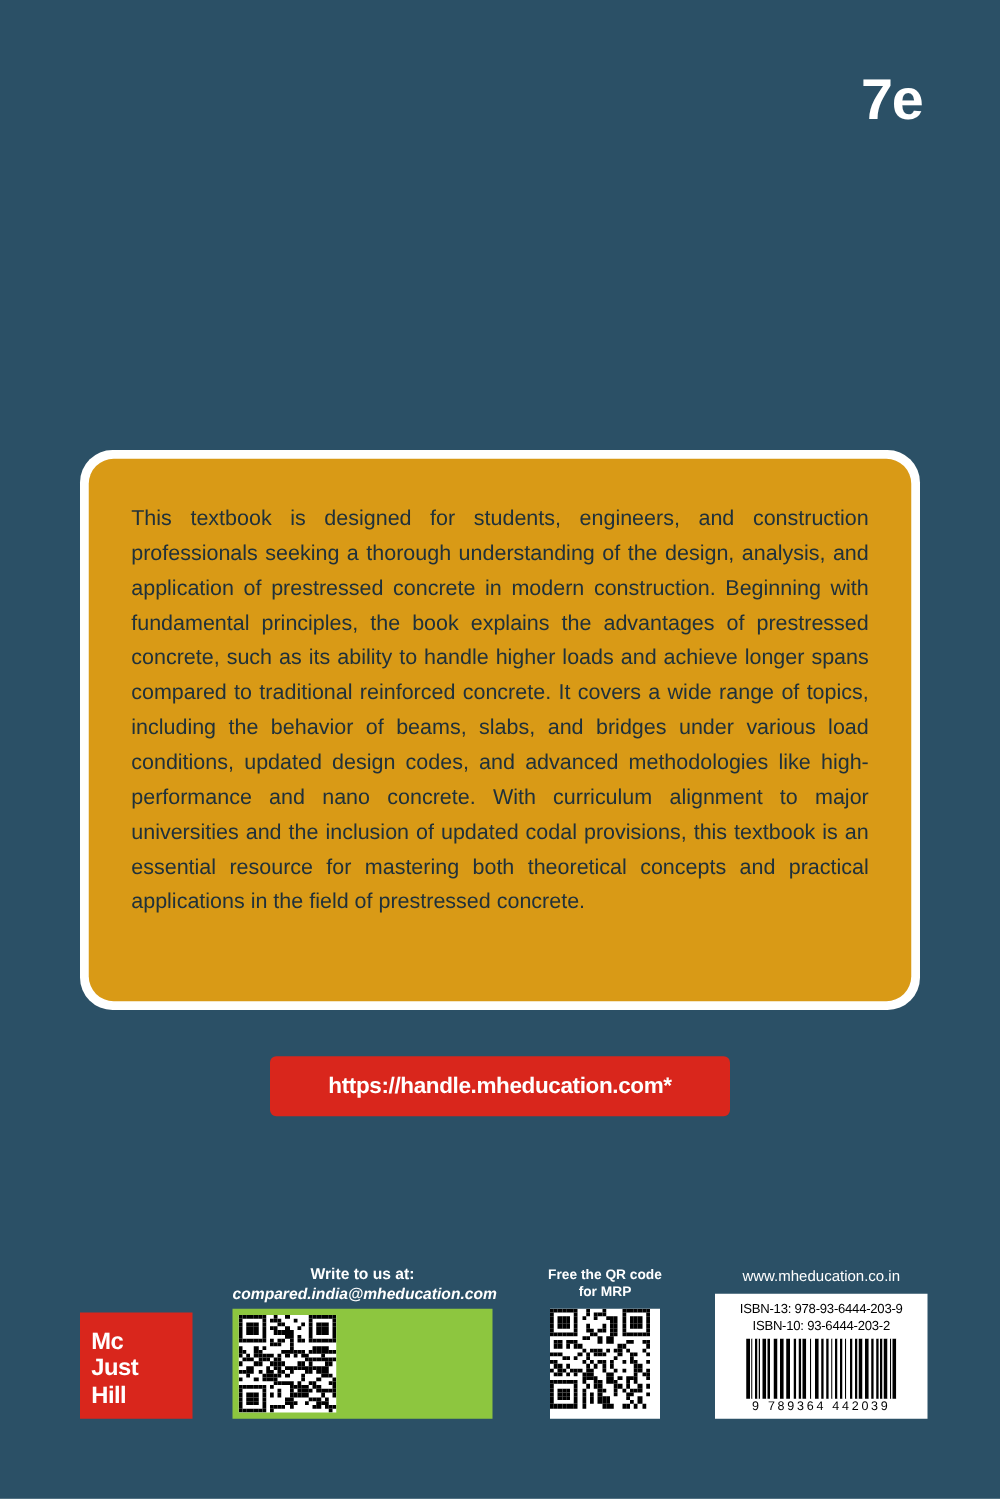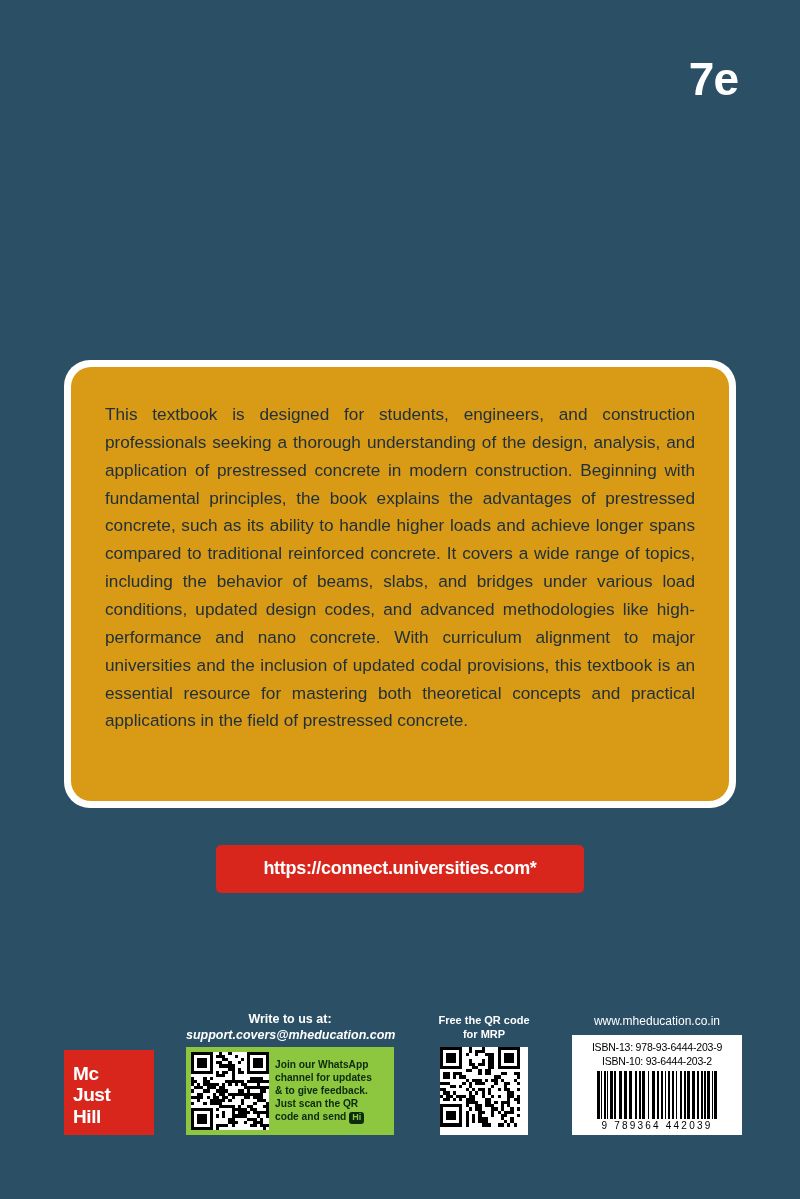--- a/index.html
+++ b/index.html
@@ -269,34 +269,34 @@
   <div class="title-block">
   </div>
 
   <div class="blurb-outer">
     <div class="blurb-inner">
       <p class="blurb-text">This textbook is designed for students, engineers, and construction professionals seeking a thorough understanding of the design, analysis, and application of prestressed concrete in modern construction. Beginning with fundamental principles, the book explains the advantages of prestressed concrete, such as its ability to handle higher loads and achieve longer spans compared to traditional reinforced concrete. It covers a wide range of topics, including the behavior of beams, slabs, and bridges under various load conditions, updated design codes, and advanced methodologies like high-performance and nano concrete. With curriculum alignment to major universities and the inclusion of updated codal provisions, this textbook is an essential resource for mastering both theoretical concepts and practical applications in the field of prestressed concrete.</p>
     </div>
   </div>
 
   <div class="promo">
-    <div class="promo-line2">https://connect.universities.com*</div>
+    <div class="promo-line2">https://handle.mheducation.com*</div>
   </div>
 
   <div class="bottom">
 
     <div class="mh-logo">
       <div>Mc</div>
       <div>Just</div>
       <div>Hill</div>
     </div>
 
     <div class="writeus">
       <div class="writeus-label">Write to us at:</div>
-      <div class="writeus-email">support.covers@mheducation.com</div>
+      <div class="writeus-email">compared.india@mheducation.com</div>
     </div>
 
     <div class="whatsapp-box">
       <div class="qr-small" id="qr-wa" style="position: relative;">
           <i class="qr-cell" style="left:0px;top:0px;width:3.12px;height:3.12px"></i>
           <i class="qr-cell" style="left:3.12px;top:0px;width:3.12px;height:3.12px"></i>
           <i class="qr-cell" style="left:6.24px;top:0px;width:3.12px;height:3.12px"></i>
           <i class="qr-cell" style="left:9.36px;top:0px;width:3.12px;height:3.12px"></i>
           <i class="qr-cell" style="left:12.48px;top:0px;width:3.12px;height:3.12px"></i>
           <i class="qr-cell" style="left:15.600000000000001px;top:0px;width:3.12px;height:3.12px"></i>
@@ -599,30 +599,20 @@
           <i class="qr-cell" style="left:0px;top:74.88px;width:3.12px;height:3.12px"></i>
           <i class="qr-cell" style="left:3.12px;top:74.88px;width:3.12px;height:3.12px"></i>
           <i class="qr-cell" style="left:6.24px;top:74.88px;width:3.12px;height:3.12px"></i>
           <i class="qr-cell" style="left:9.36px;top:74.88px;width:3.12px;height:3.12px"></i>
           <i class="qr-cell" style="left:12.48px;top:74.88px;width:3.12px;height:3.12px"></i>
           <i class="qr-cell" style="left:15.600000000000001px;top:74.88px;width:3.12px;height:3.12px"></i>
           <i class="qr-cell" style="left:18.72px;top:74.88px;width:3.12px;height:3.12px"></i>
           <i class="qr-cell" style="left:24.96px;top:74.88px;width:3.12px;height:3.12px"></i>
           <i class="qr-cell" style="left:71.76px;top:74.88px;width:3.12px;height:3.12px"></i>
         </div>
-      <div class="wa-text">
-        <div>Join our WhatsApp</div>
-        <div>channel for updates</div>
-        <div>&amp; to give feedback.</div>
-        <div>Just scan the QR</div>
-        <div>
-          <span>code and send</span>
-          <span class="wa-badge">Hi</span>
-        </div>
-      </div>
     </div>
 
     <div class="mrp">
       <div class="mrp-label">Free the QR code</div>
       <div class="mrp-label">for MRP</div>
       <div class="mrp-qr" id="qr-mrp" style="position: relative;">
           <i class="qr-cell" style="left:0px;top:0px;width:3.2px;height:3.2px"></i>
           <i class="qr-cell" style="left:3.2px;top:0px;width:3.2px;height:3.2px"></i>
           <i class="qr-cell" style="left:6.4px;top:0px;width:3.2px;height:3.2px"></i>
           <i class="qr-cell" style="left:9.600000000000001px;top:0px;width:3.2px;height:3.2px"></i>

